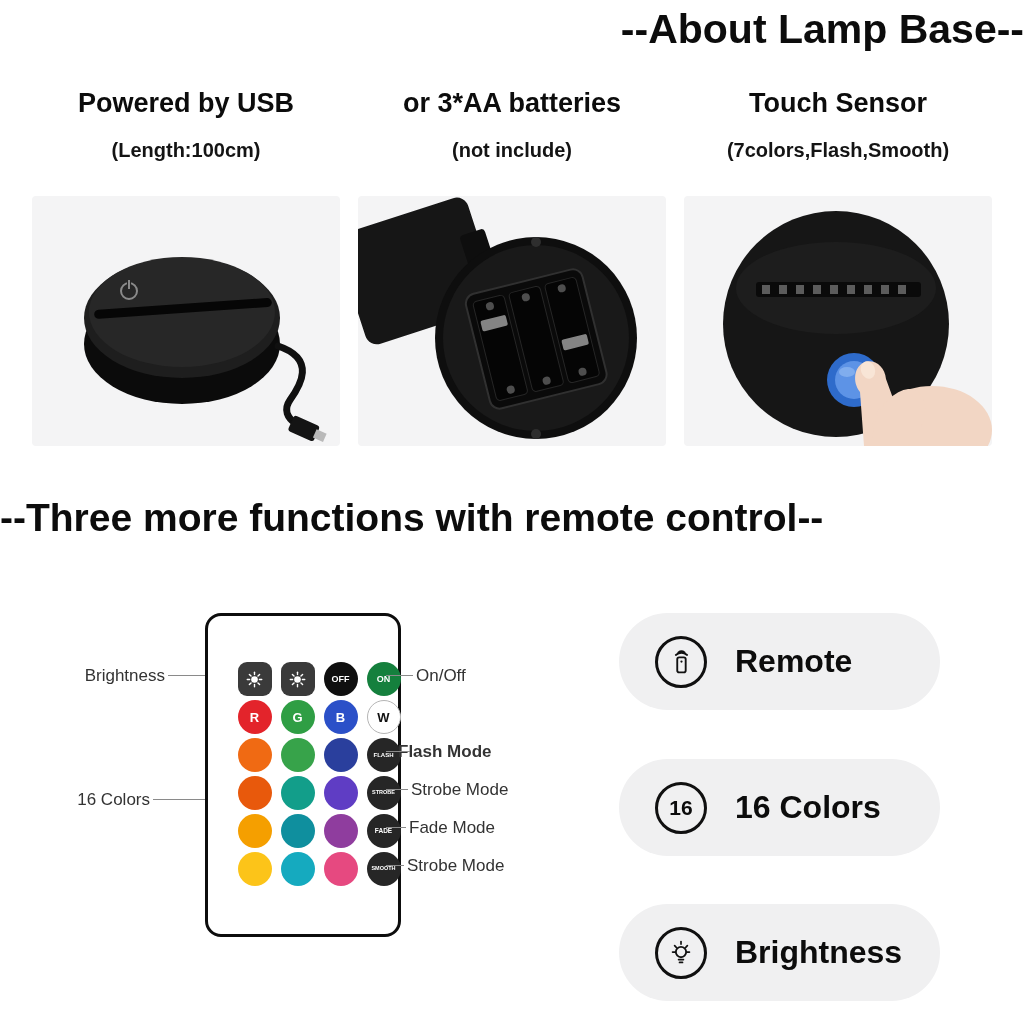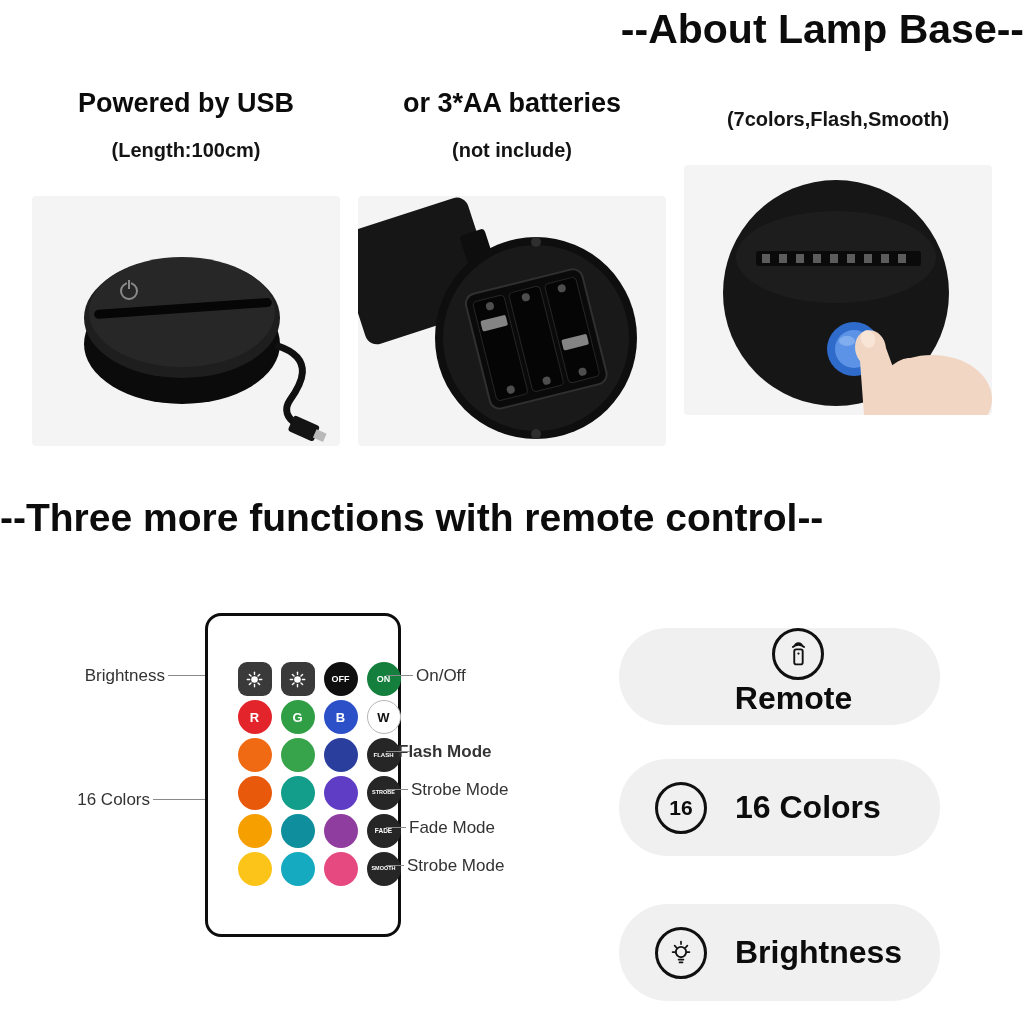--- a/index.html
+++ b/index.html
@@ -122,20 +122,21 @@
             <circle cx="178" cy="186" r="4" fill="#4e4e4e"></circle>
             <circle cx="215" cy="186" r="4" fill="#4e4e4e"></circle>
           </g>
           <circle cx="178" cy="46" r="5" fill="#2e2e2e"></circle>
           <circle cx="178" cy="238" r="5" fill="#2e2e2e"></circle>
         </svg>
       </div>
     </section>
 
     <section class="panel">
+      <div class="panel-title">Touch Sensor</div>
       <div class="panel-sub">(7colors,Flash,Smooth)</div>
       <div class="panel-photo">
         <svg viewBox="0 0 308 250">
           <circle cx="152" cy="128" r="113" fill="#161616"></circle>
           <ellipse cx="152" cy="92" rx="100" ry="46" fill="#1f1f1f" opacity="0.85"></ellipse>
           <rect x="72" y="86" width="165" height="15" rx="3" fill="#0a0a0a"></rect>
           <g fill="#5c5c5c">
             <rect x="78" y="89" width="8" height="9"></rect>
               <rect x="95" y="89" width="8" height="9"></rect>
             <rect x="112" y="89" width="8" height="9"></rect>
@@ -266,21 +267,21 @@
 
   <div class="callout-label" style="left:409px; top:818px;">Fade Mode</div>
   <div class="callout-line" style="left:386px; top:827px; width:20px;"></div>
 
   <div class="callout-label" style="left:407px; top:856px;">Strobe Mode</div>
   <div class="callout-line" style="left:386px; top:865px; width:18px;"></div>
 
   <div class="callout-label align-right" style="left:50px; top:790px; width:100px;">16 Colors</div>
   <div class="callout-line" style="left:153px; top:799px; width:52px;"></div>
 
-  <div class="pill" style="top:628px;flex-direction:column;">
+  <div class="pill" style="top:613px;">
     <div class="pill-icon">
       <svg viewBox="0 0 32 32" width="30" height="30">
         <rect x="12" y="11" width="9" height="16" rx="2" fill="none" stroke="#111" stroke-width="2"></rect>
         <circle cx="16.5" cy="15.5" r="1.2" fill="#111"></circle>
         <path d="M10.5 8.5 Q16.5 3.8 22.5 8.5" fill="none" stroke="#111" stroke-width="2" stroke-linecap="round"></path>
         <path d="M13.2 5.8 Q16.5 3.4 19.8 5.8" fill="none" stroke="#111" stroke-width="2" stroke-linecap="round"></path>
       </svg>
     </div>
     <div class="pill-label">Remote</div>
   </div>

